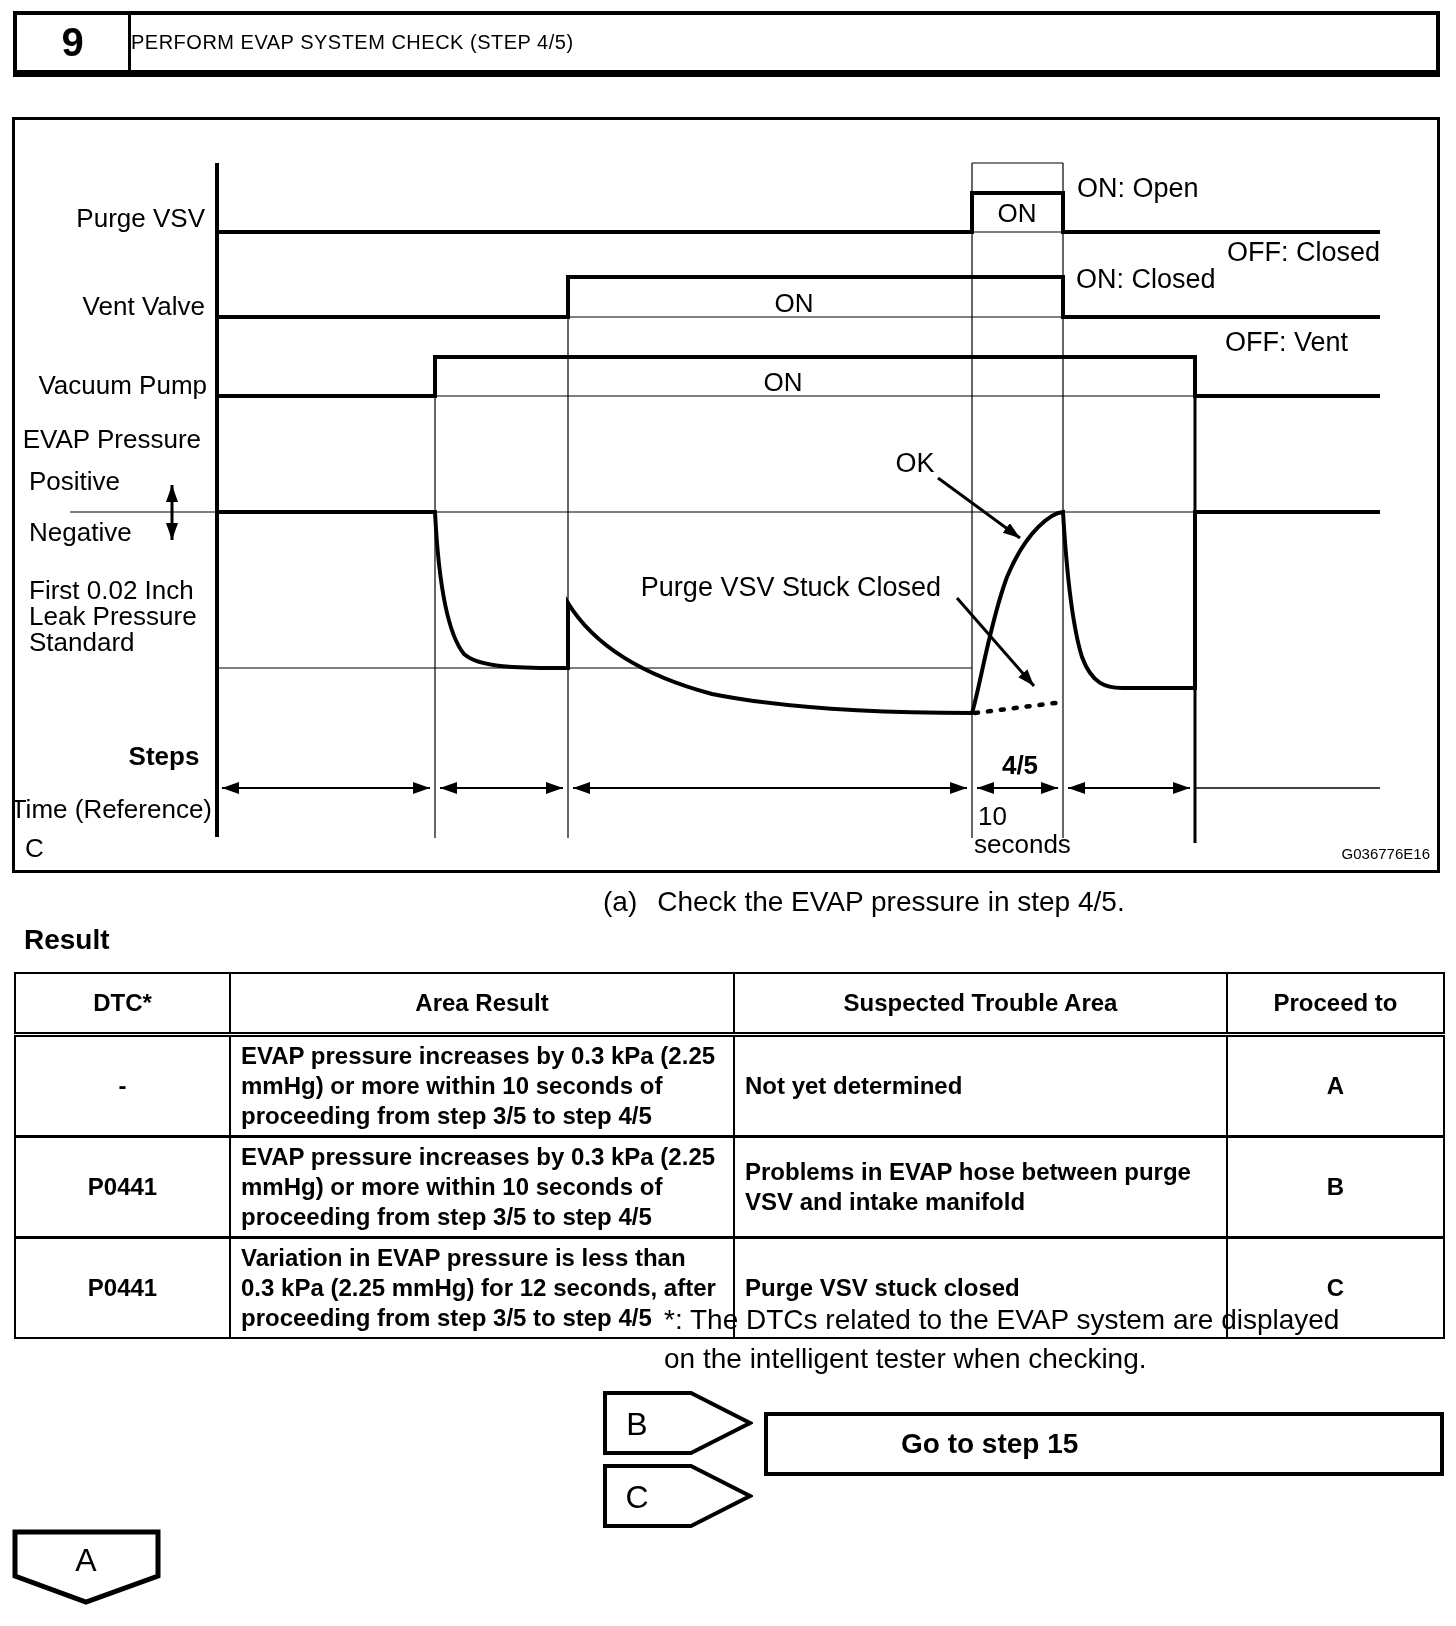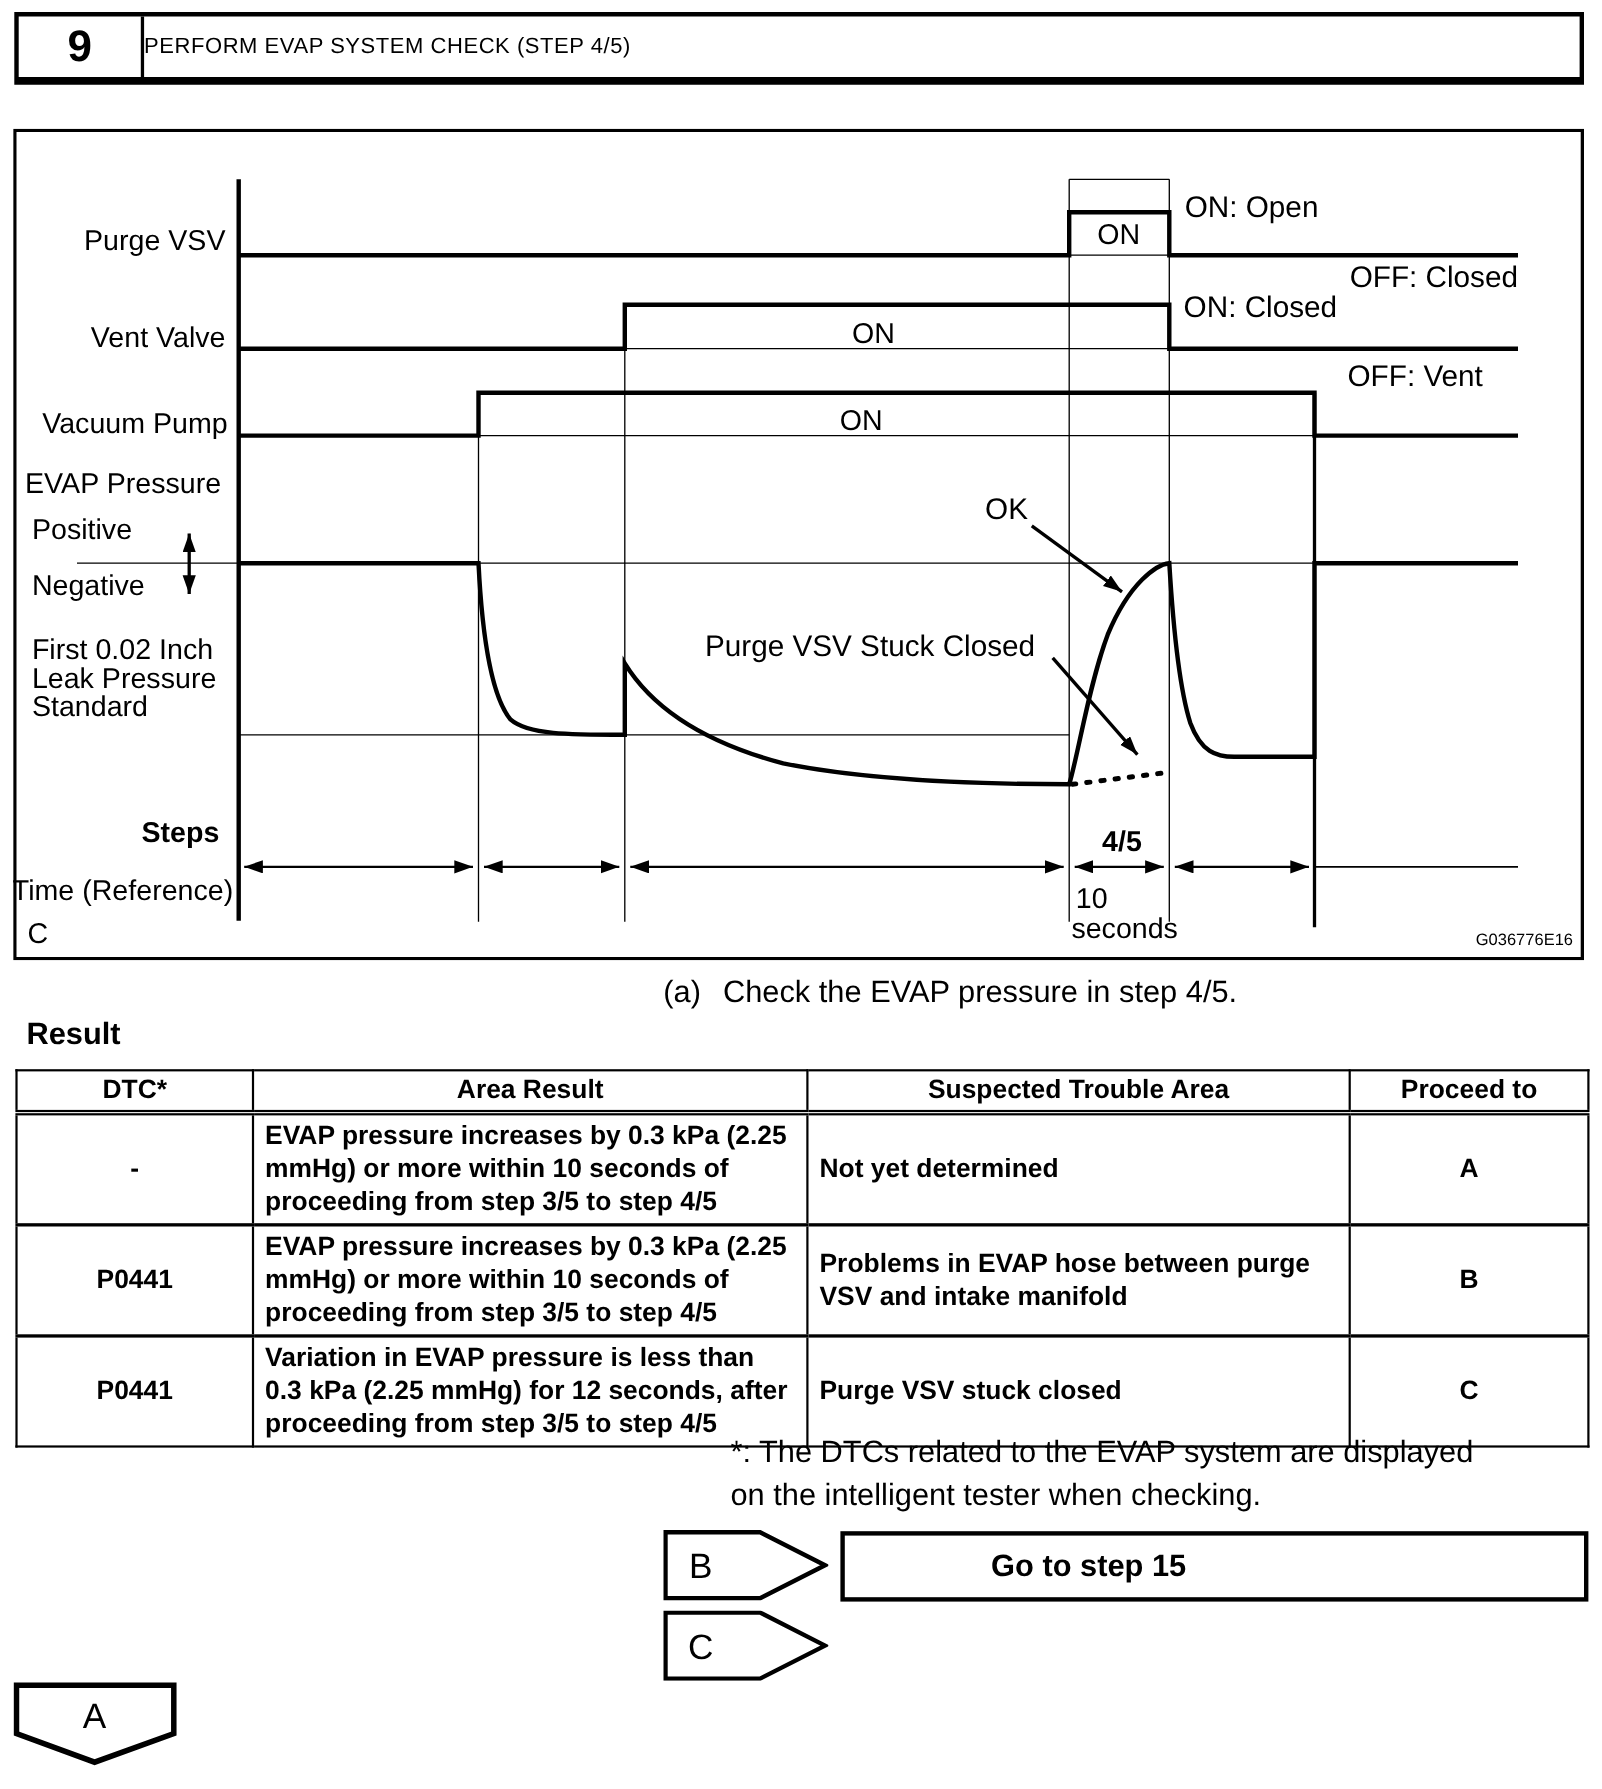--- a/index.html
+++ b/index.html
@@ -24,30 +24,30 @@
   .tiny{font-size:15px;}
 
   
   .caption{left:603px;top:886px;font-size:28px;display:flex;gap:20px;}
   .result-heading{left:24px;top:924px;font-size:28px;font-weight:bold;}
 
   
   .result-table{left:14px;top:972px;border-collapse:collapse;table-layout:fixed;}
   .result-table th,.result-table td{border:2px solid #000;font-size:24px;
     font-weight:bold;line-height:30px;padding:4px 10px;box-sizing:border-box;}
-  .result-table thead th{border-bottom:5px double #000;height:38px;padding:2px 6px;}
+  .result-table thead th{border-bottom:5px double #000;height:38px;padding:14px 6px;}
   .result-table td{border-top-width:3px;}
   .c-center{text-align:center;}
   .c-left{text-align:left;padding-left:12px;}
 
   
   .footnote{left:664px;top:1300px;font-size:28px;line-height:39px;}
 
   
-  .action-box{box-sizing:border-box;border:4px solid #000;display:flex;align-items:center;}
+  .action-box{box-sizing:border-box;border:4px solid #000;display:flex;align-items:center;margin-top:20px;}
   .action-box span{margin-left:133px;font-size:28px;font-weight:bold;}
   .ptext{font-size:32px;font-weight:500;}
 </style>
 </head>
 <body>
 
 <div class="page">
 
   <div class="abs step-header">
     <div class="step-number">9</div>

